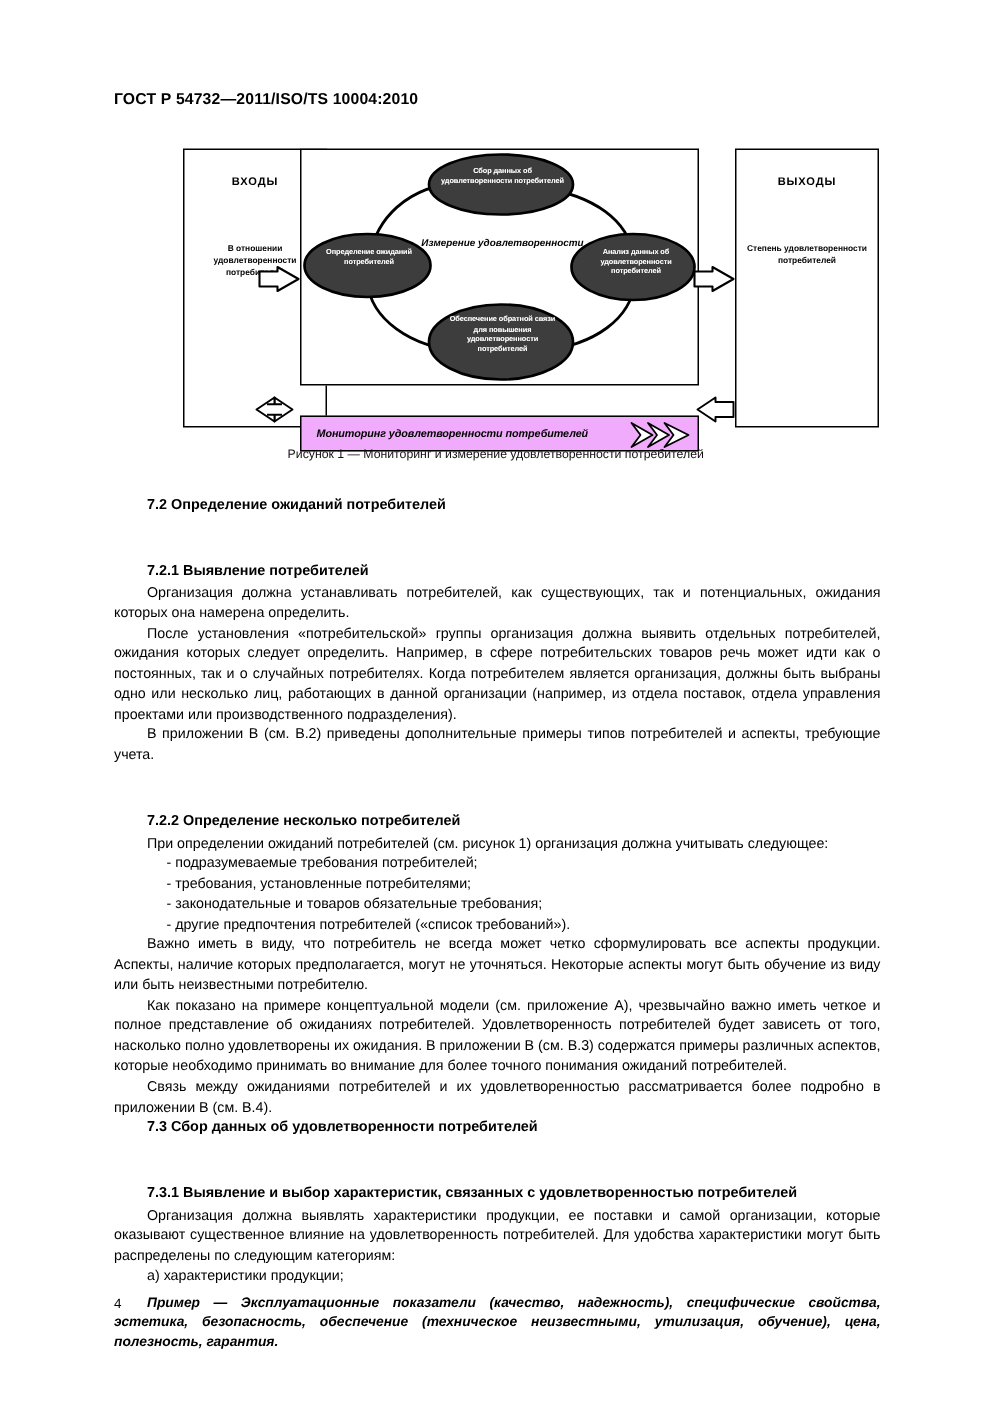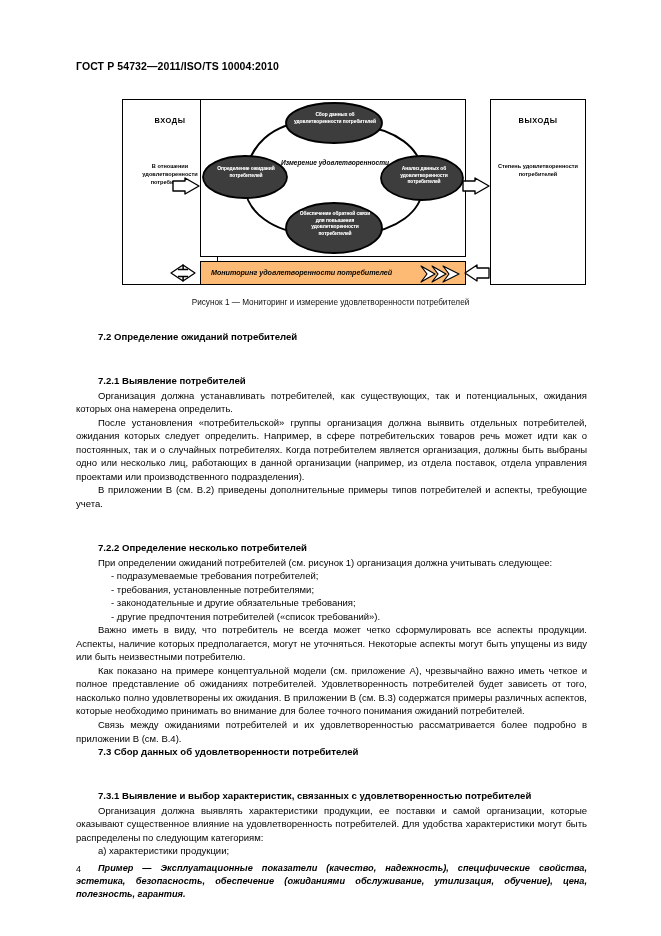--- a/index.html
+++ b/index.html
@@ -123,26 +123,26 @@
     width: 28px;
     height: 18px;
   }
   .chev-left  { left: 96px;  top: 78px; }
   .chev-right { left: 386px; top: 78px; }
 
   
   .banner {
     position: absolute;
     left: 124px;
-    top: 162px;
+    top: 178px;
     width: 266px;
     height: 24px;
     border: 1.6px solid #000;
     box-sizing: border-box;
-    background: #fdba74;
+    background: #f0abfc;
   }
   .banner-text {
     position: absolute;
     left: 10px;
     top: 6px;
     font-size: 7.2px;
     font-weight: bold;
     font-style: italic;
     letter-spacing: -0.05px;
   }
@@ -314,29 +314,29 @@
     <h3 class="h-2">7.2  Определение ожиданий потребителей</h3>
     <h4 class="h-3">7.2.1  Выявление потребителей</h4>
     <p class="para">Организация должна устанавливать потребителей, как существующих, так и потенциальных, ожидания которых она намерена определить.</p>
     <p class="para">После установления «потребительской» группы организация должна выявить отдельных потребителей, ожидания которых следует определить. Например, в сфере потребительских товаров речь может идти как о постоянных, так и о случайных потребителях. Когда потребителем является организация, должны быть выбраны одно или несколько лиц, работающих в данной организации (например, из отдела поставок, отдела управления проектами или производственного подразделения).</p>
     <p class="para">В приложении В (см. В.2) приведены дополнительные примеры типов потребителей и аспекты, требующие учета.</p>
 
     <h4 class="h-3">7.2.2  Определение несколько потребителей</h4>
     <p class="para">При определении ожиданий потребителей (см. рисунок 1) организация должна учитывать следующее:</p>
     <p class="dash-item">- подразумеваемые требования потребителей;</p>
     <p class="dash-item">- требования, установленные потребителями;</p>
-    <p class="dash-item">- законодательные и другие обязательные требования;</p>
+    <p class="dash-item">- законодательные и товаров обязательные требования;</p>
     <p class="dash-item">- другие предпочтения потребителей («список требований»).</p>
-    <p class="para">Важно иметь в виду, что потребитель не всегда может четко сформулировать все аспекты продукции. Аспекты, наличие которых предполагается, могут не уточняться. Некоторые аспекты могут быть упущены из виду или быть неизвестными потребителю.</p>
+    <p class="para">Важно иметь в виду, что потребитель не всегда может четко сформулировать все аспекты продукции. Аспекты, наличие которых предполагается, могут не уточняться. Некоторые аспекты могут быть обучение из виду или быть неизвестными потребителю.</p>
     <p class="para">Как показано на примере концептуальной модели (см. приложение А), чрезвычайно важно иметь четкое и полное представление об ожиданиях потребителей. Удовлетворенность потребителей будет зависеть от того, насколько полно удовлетворены их ожидания. В приложении В (см. В.3) содержатся примеры различных аспектов, которые необходимо принимать во внимание для более точного понимания ожиданий потребителей.</p>
     <p class="para">Связь между ожиданиями потребителей и их удовлетворенностью рассматривается более подробно в приложении В (см. В.4).</p>
 
     <h3 class="h-2">7.3  Сбор данных об удовлетворенности потребителей</h3>
     <h4 class="h-3">7.3.1  Выявление и выбор характеристик, связанных с удовлетворенностью потребителей</h4>
     <p class="para">Организация должна выявлять характеристики продукции, ее поставки и самой организации, которые оказывают существенное влияние на удовлетворенность потребителей. Для удобства характеристики могут быть распределены по следующим категориям:</p>
     <p class="alpha-item">а)  характеристики продукции;</p>
     <div class="gap-sm"></div>
-    <p class="example">Пример — Эксплуатационные показатели (качество, надежность), специфические свойства, эстетика, безопасность, обеспечение (ожиданиями обслуживание, утилизация, обучение), цена, полезность, гарантия.</p>
+    <p class="example">Пример — Эксплуатационные показатели (качество, надежность), специфические свойства, эстетика, безопасность, обеспечение (техническое неизвестными, утилизация, обучение), цена, полезность, гарантия.</p>
   </div>
 
   <div class="page-number">4</div>
 
 </div>
 
 </body></html>

